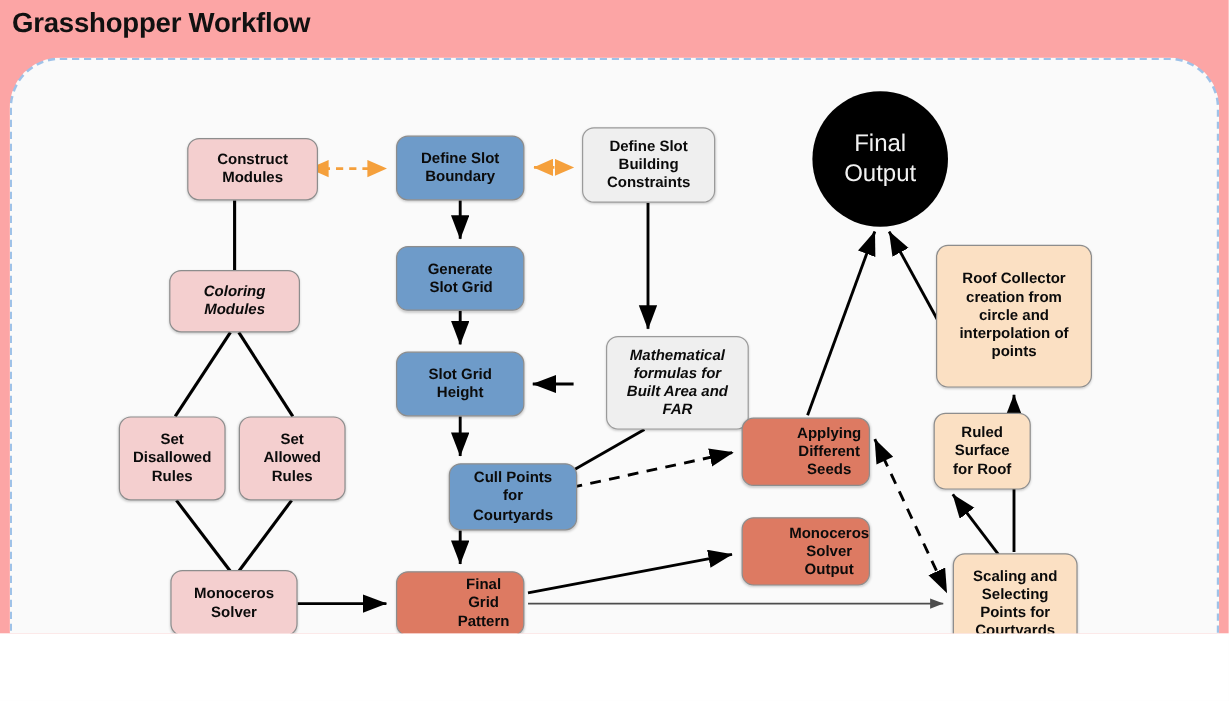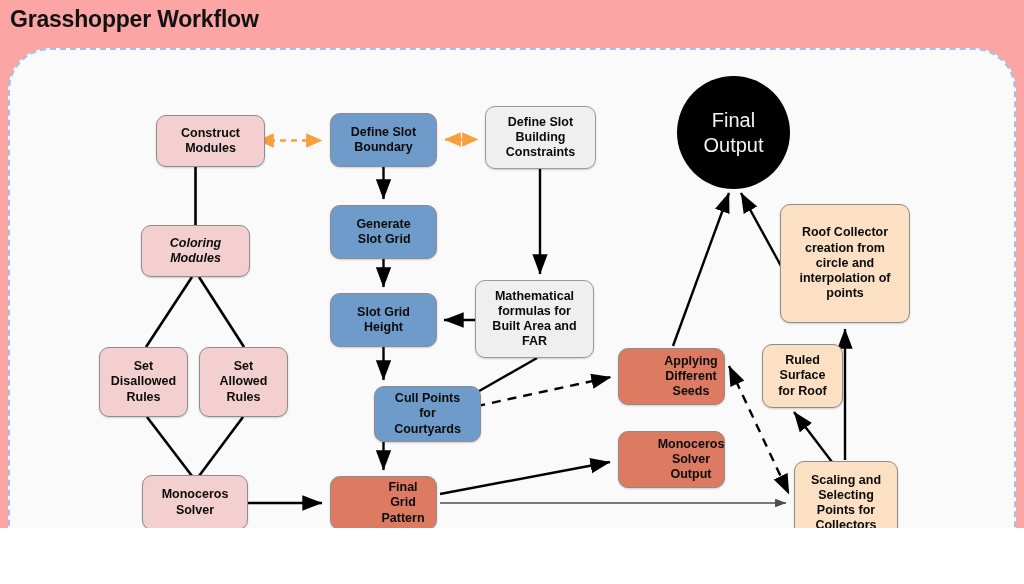--- a/index.html
+++ b/index.html
@@ -163,39 +163,39 @@
       <div class="node blue" style="left: 330px; top: 293px; width: 107px; height: 54px;"><span>Slot Grid
 Height</span></div>
       <div class="node blue" style="left: 330px; top: 386px; width: 107px; height: 56px; margin-left: 44px;"><span>Cull Points
 for
 Courtyards</span></div>
       <div class="node red" style="left: 330px; top: 476px; width: 107px; height: 54px;"><span>Final Grid
 Pattern</span></div>
       <div class="node grey" style="left: 485px; top: 106px; width: 111px; height: 63px;"><span>Define Slot
 Building
 Constraints</span></div>
-      <div class="node grey" style="left: 475px; top: 280px; width: 119px; height: 78px;"><span>Mathematical
+      <div class="node grey" style="left: 505px; top: 280px; width: 119px; height: 78px; font-style: italic;"><span>Mathematical
 formulas for
 Built Area and
 FAR</span></div>
       <div class="node red" style="left: 618px; top: 348px; width: 107px; height: 57px;"><span>Applying
 Different
 Seeds</span></div>
       <div class="node red" style="left: 618px; top: 431px; width: 107px; height: 57px;"><span>Monoceros
 Solver
 Output</span></div>
-      <div class="node peach" style="left: 762px; top: 344px; width: 81px; height: 64px;"><span>Ruled
+      <div class="node peach" style="left: 778px; top: 344px; width: 81px; height: 64px;"><span>Ruled
 Surface
 for Roof</span></div>
       <div class="node peach" style="left: 780px; top: 204px; width: 130px; height: 119px;"><span>Roof Collector
 creation from
 circle and
 interpolation of
 points</span></div>
       <div class="node peach" style="left: 794px; top: 461px; width: 104px; height: 84px;"><span>Scaling and
 Selecting
 Points for
-Collectors</span></div>
+Courtyards</span></div>
       <div class="node circle circle" style="left: 677px; top: 76px; width: 113px; height: 113px;"><span>Final
 Output</span></div>
     </div>
 
 </div>
 
 </body></html>

